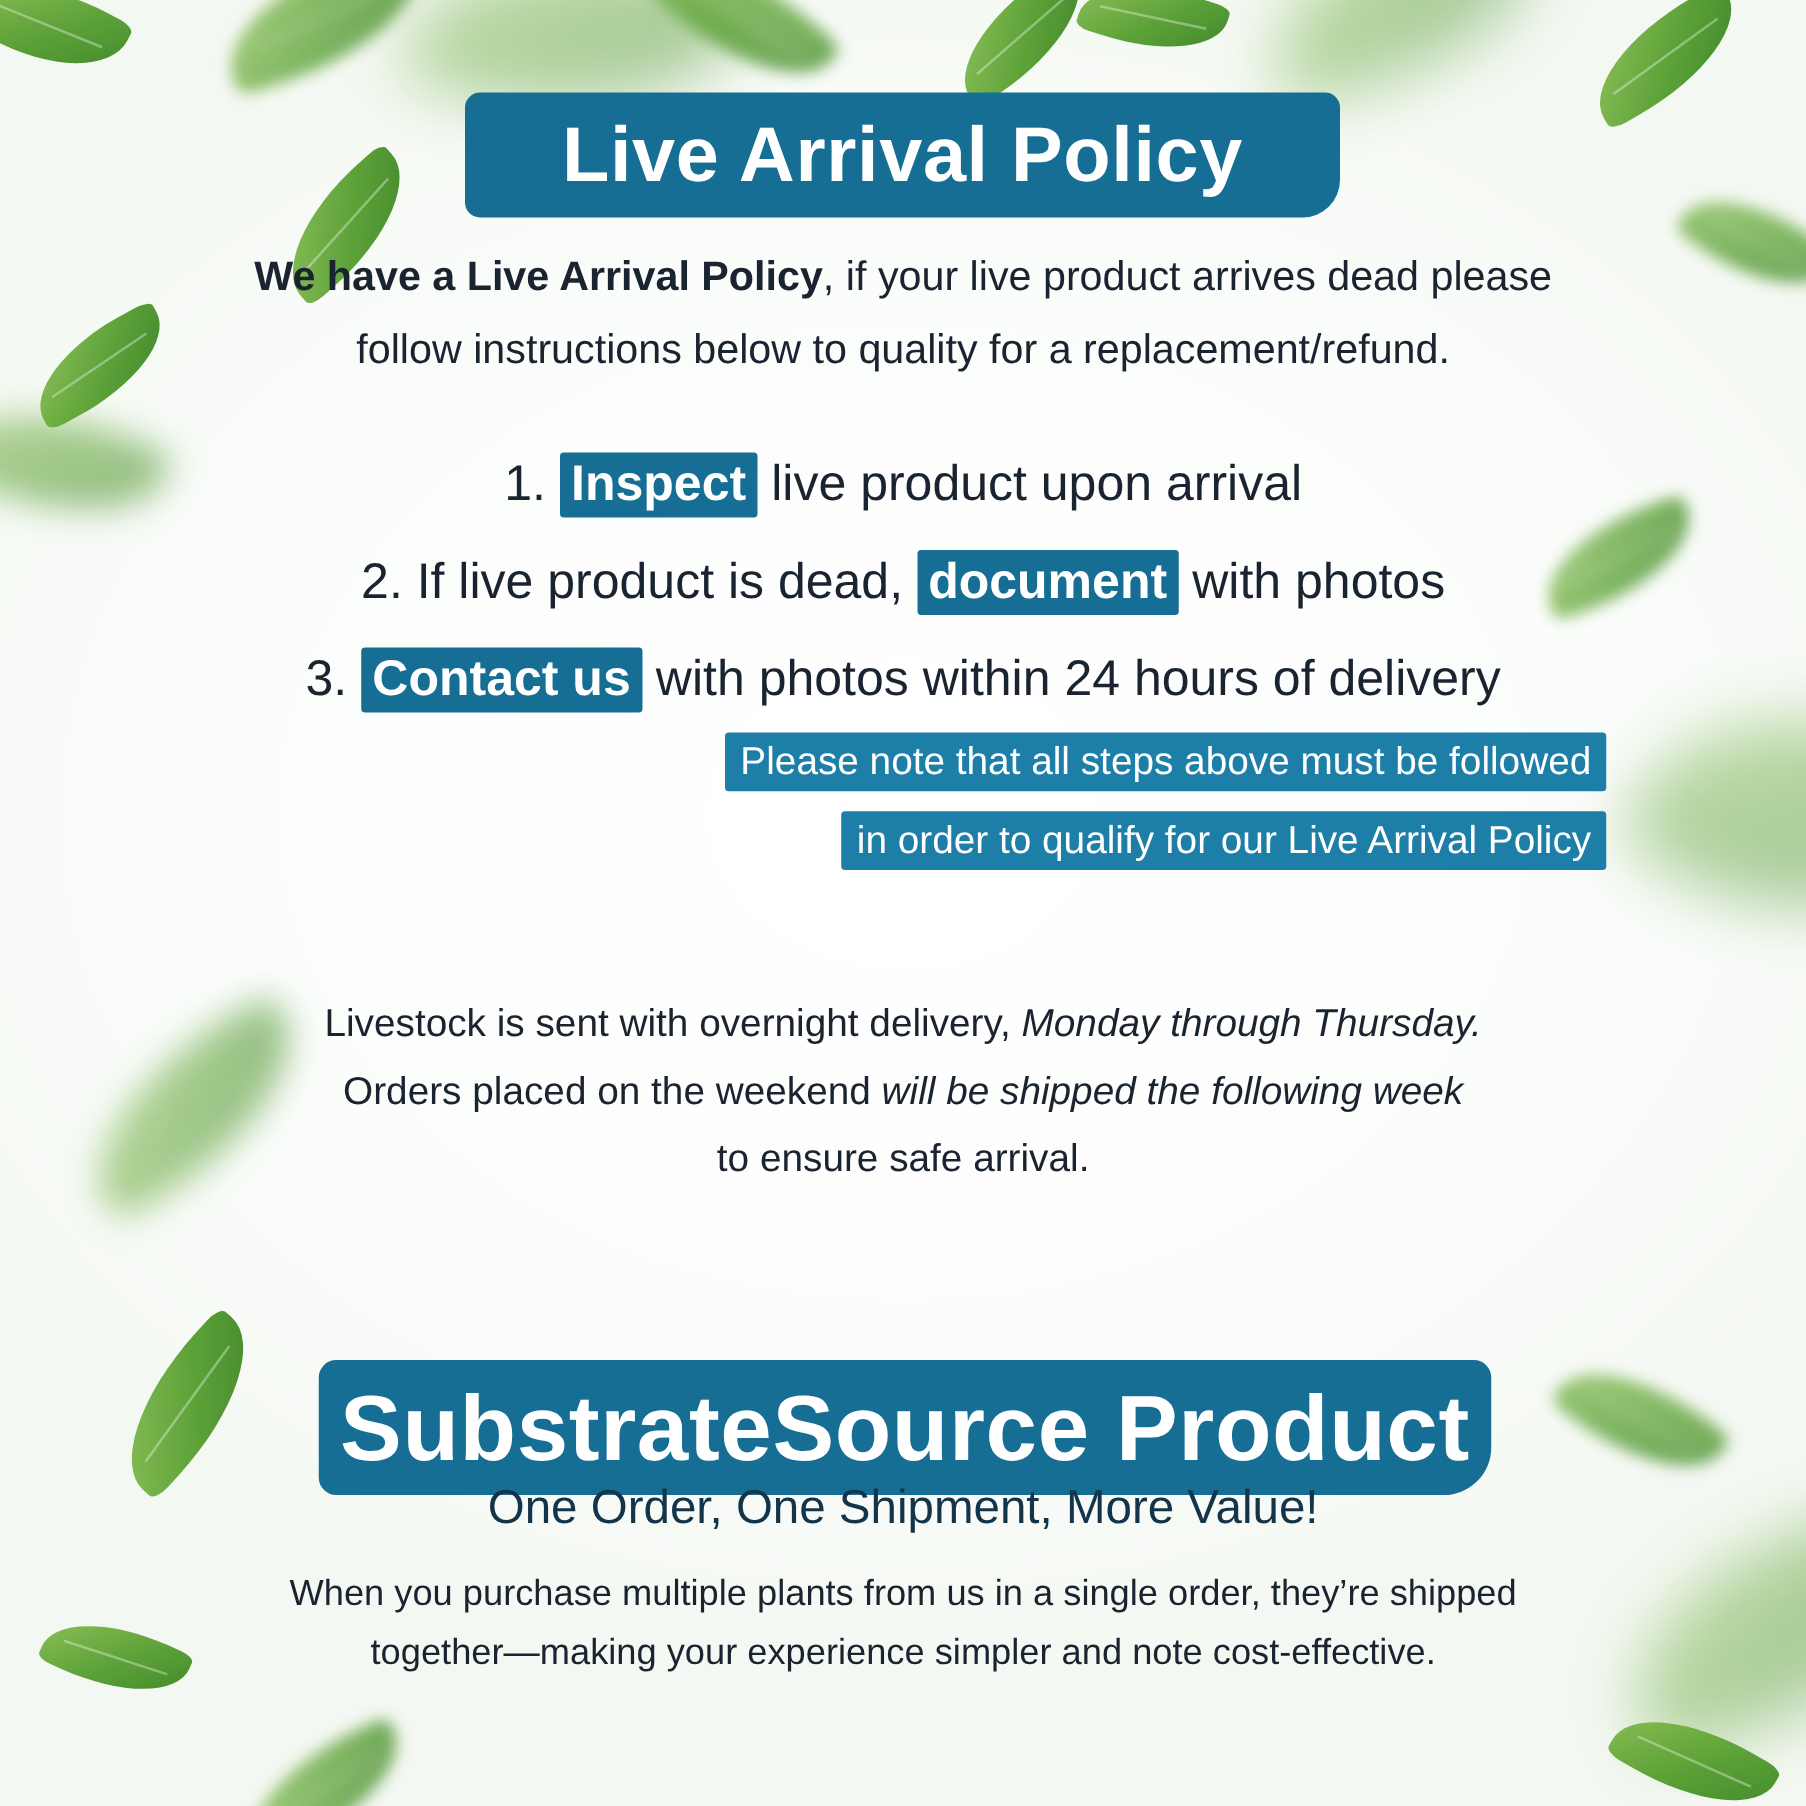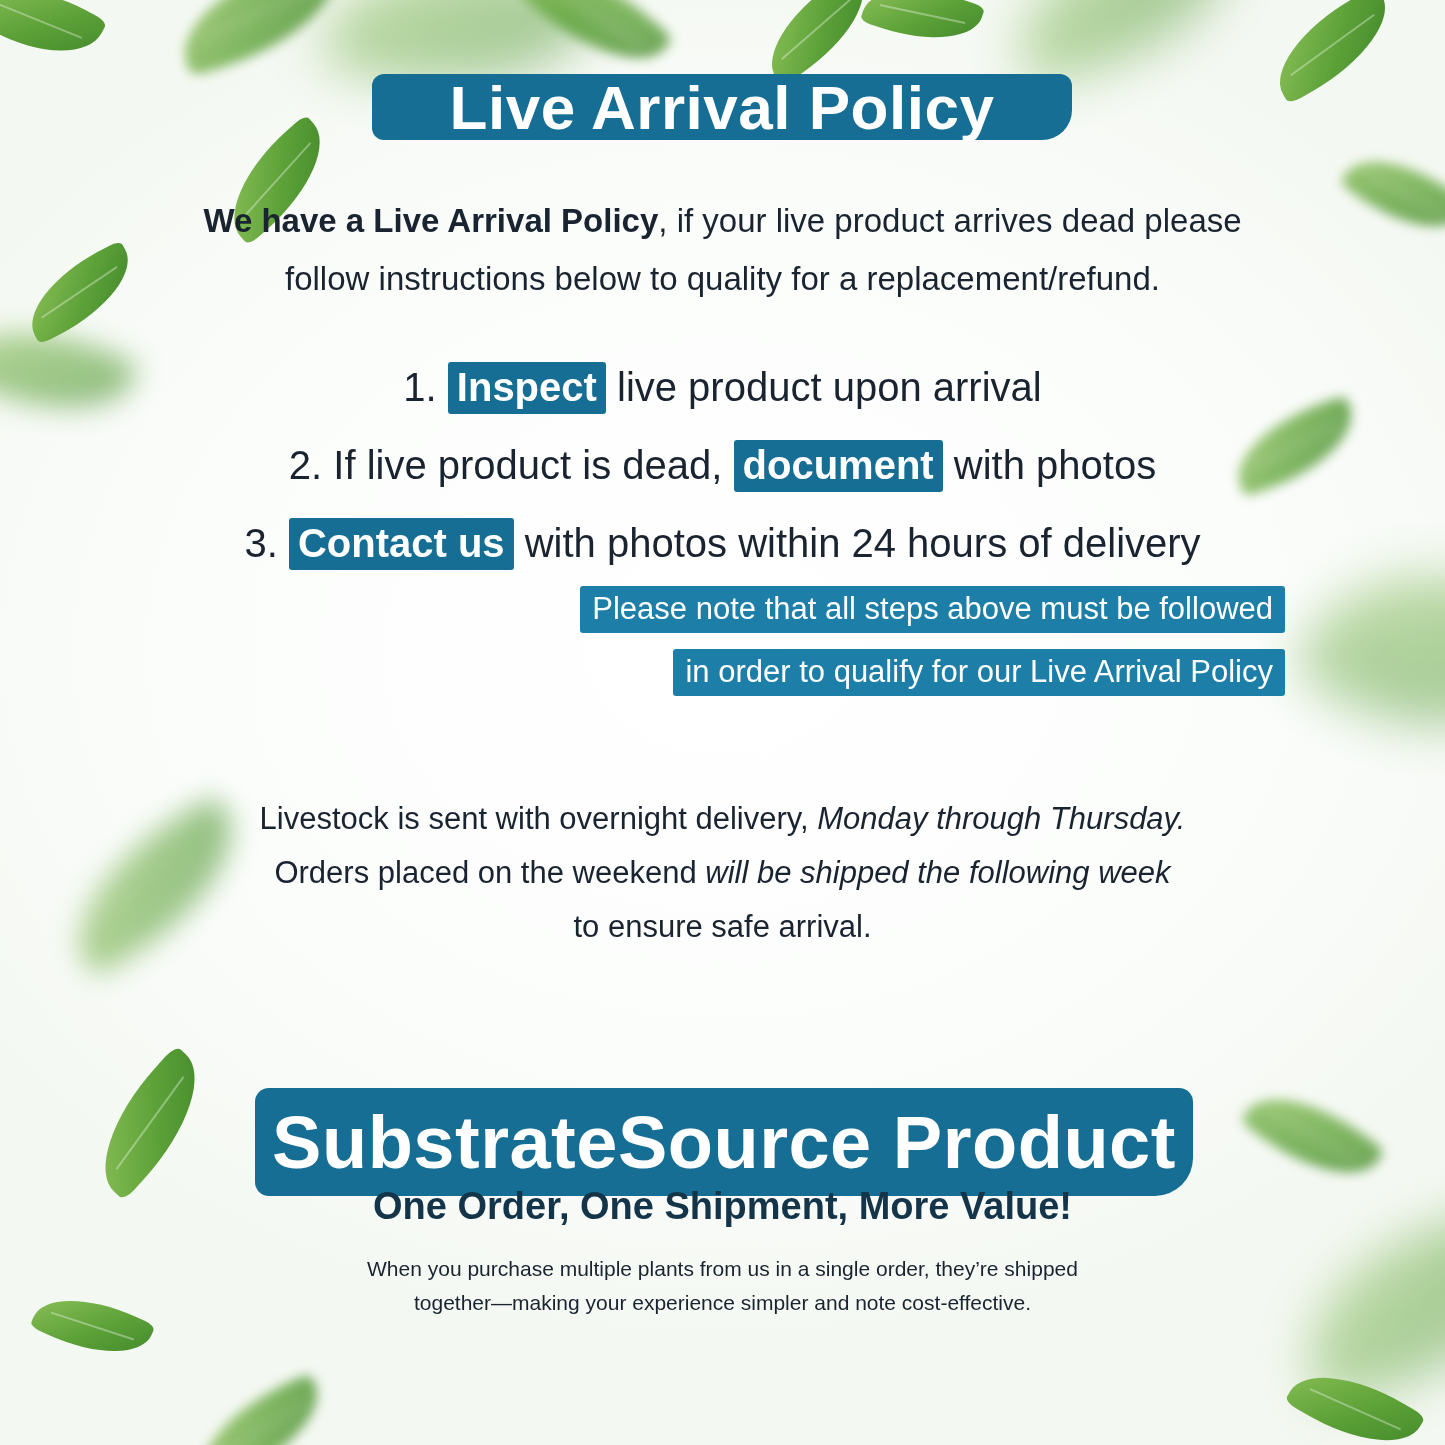--- a/index.html
+++ b/index.html
@@ -63,21 +63,21 @@
     display: flex;
     align-items: center;
     justify-content: center;
     text-align: center;
   }
 
   #title-live-arrival {
     left: 372px;
     top: 74px;
     width: 700px;
-    height: 66px;
+    height: 100px;
     font-size: 62px;
     border-radius: 12px 12px 30px 12px;
   }
 
   #title-substrate {
     left: 255px;
     top: 1048px;
     width: 938px;
     height: 108px;
     font-size: 74px;
@@ -144,31 +144,31 @@
   }
   .shipping i { font-style: italic; }
 
   .sub-headline {
     position: absolute;
     left: 160px;
     top: 1185px;
     width: 1125px;
     text-align: center;
     font-size: 38px;
-    font-weight: bold;
+    font-weight: normal;
     color: #14344a;
   }
 
   .sub-body {
     position: absolute;
     left: 140px;
     top: 1252px;
     width: 1165px;
     text-align: center;
-    font-size: 21px;
+    font-size: 29px;
     line-height: 1.62;
     color: #1a2330;
   }
 </style>
 </head>
 <body>
 
 <div id="page">
 
   <div class="leaf" style="left:-20px;  top:-10px;  width:120px; height:62px;  transform:rotate(28deg);"></div>

